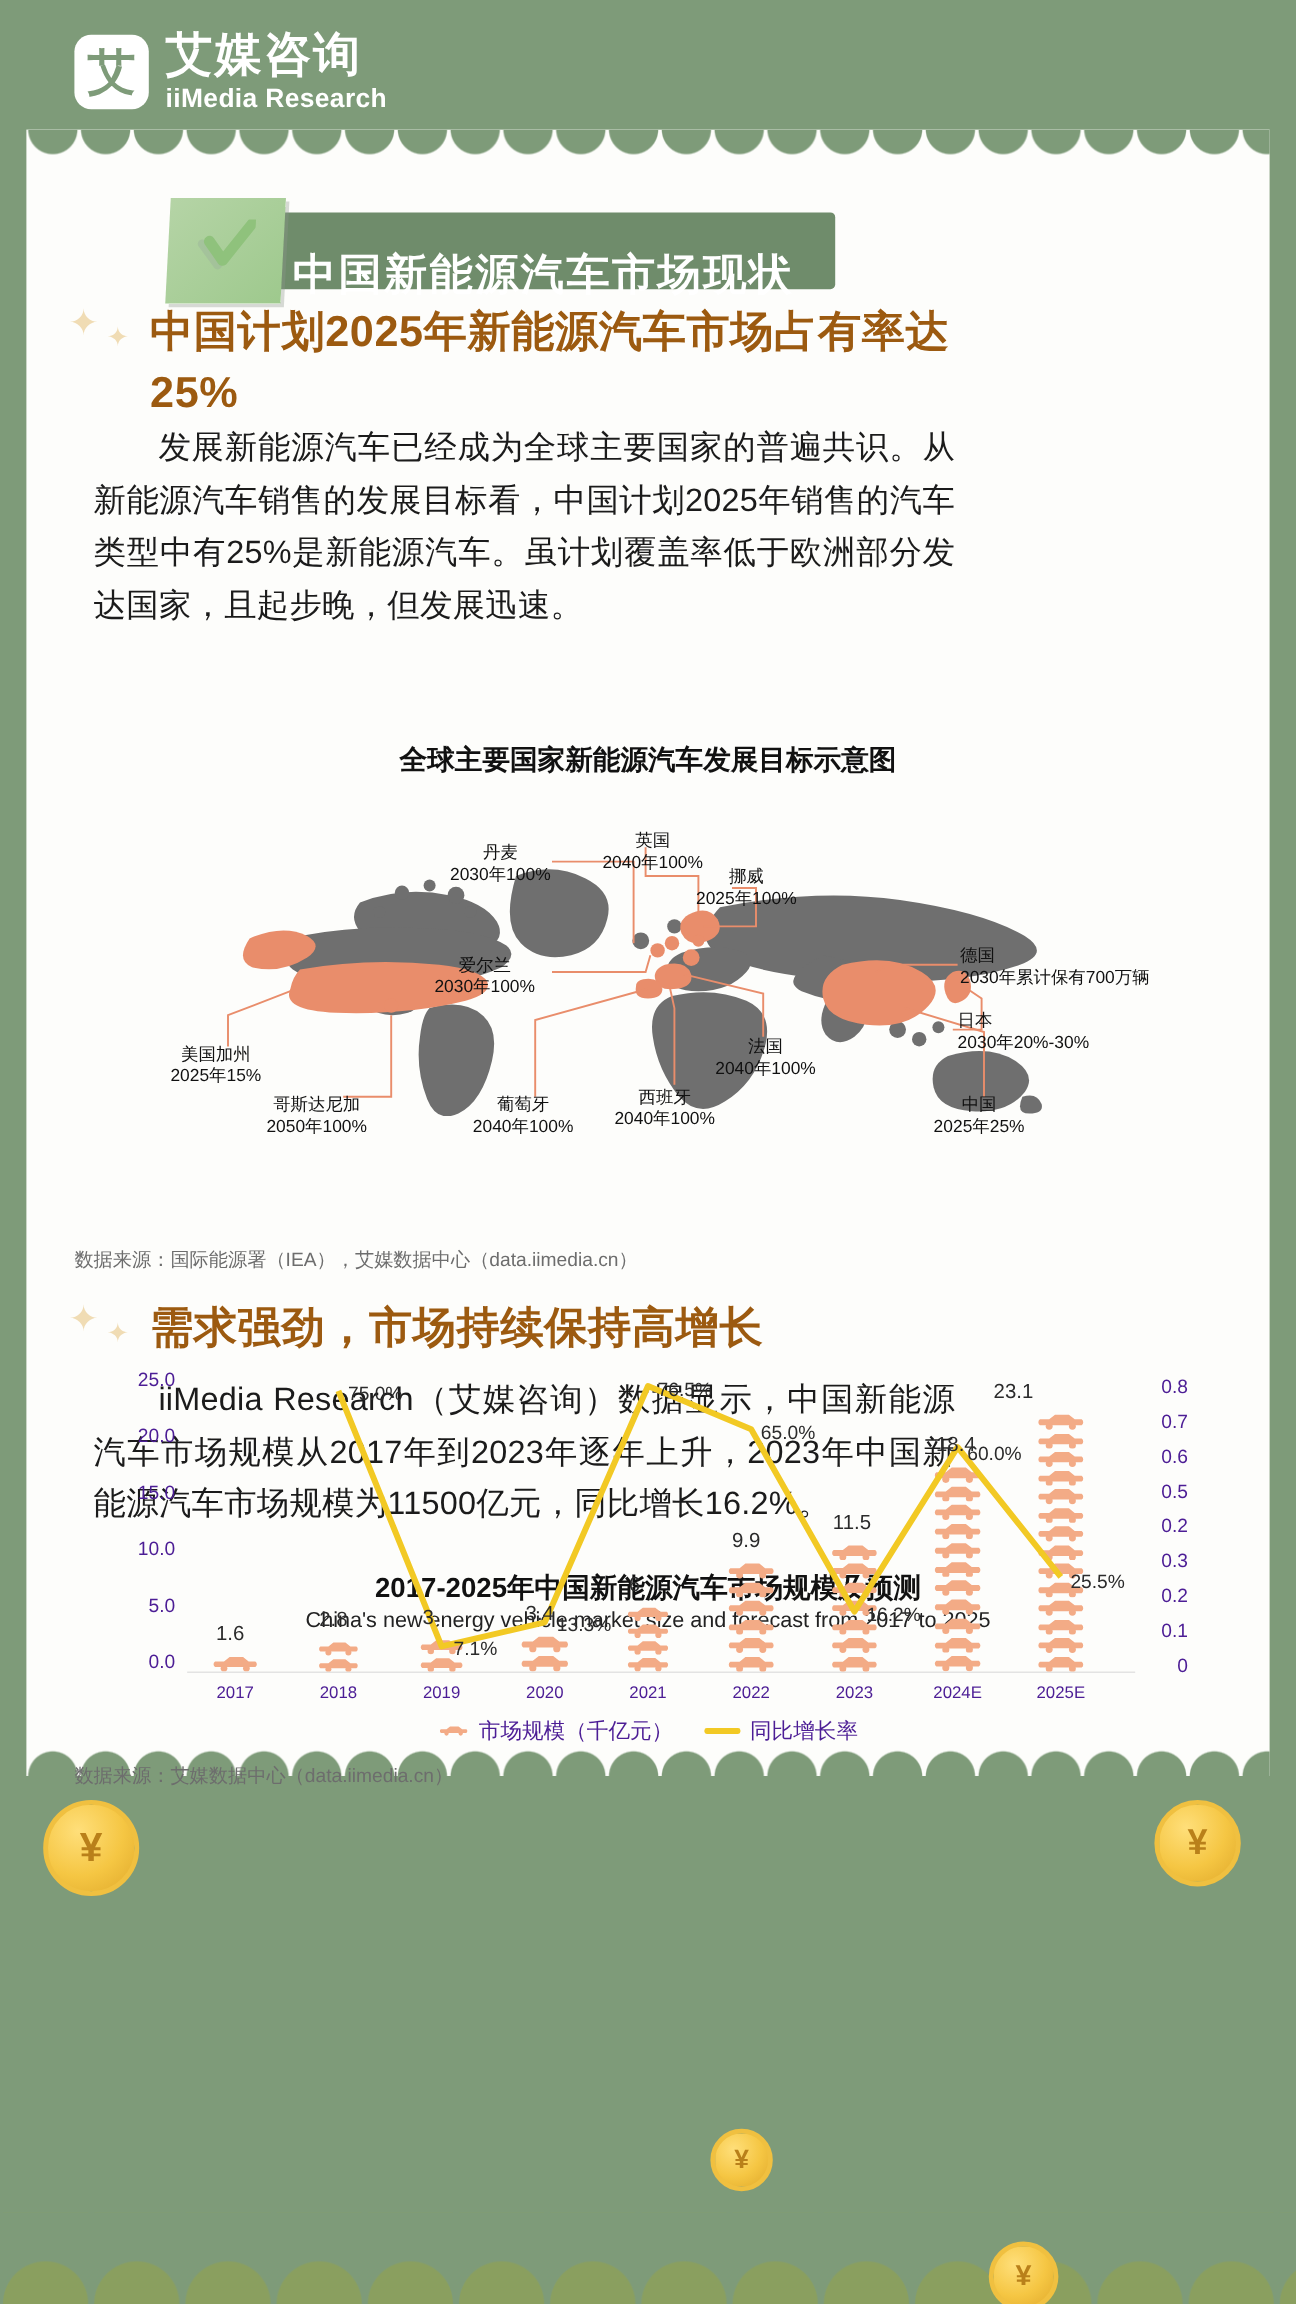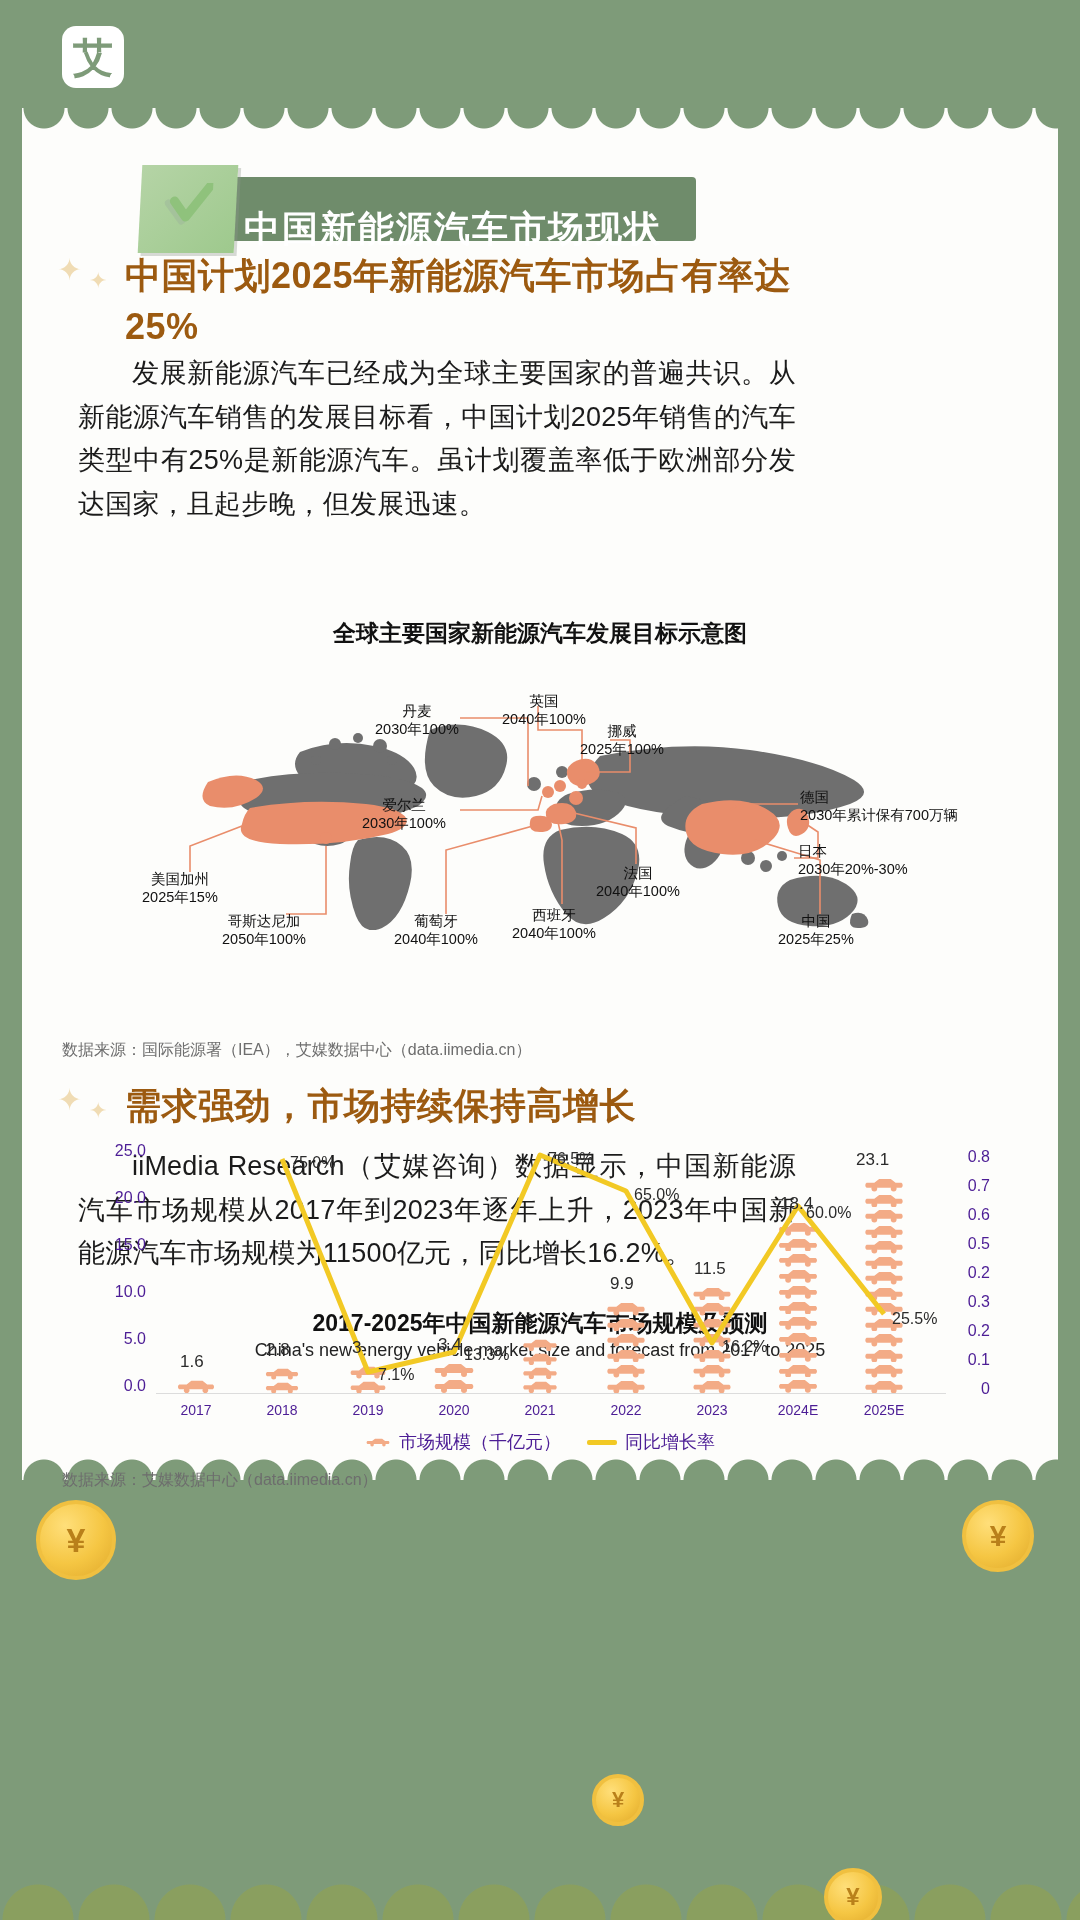--- a/index.html
+++ b/index.html
@@ -137,20 +137,24 @@
   }
 </style>
 </head>
 <body>
 
 <div id="page">
 
   <div class="header">
     <div class="logo-wrap">
       <div class="logo-mark">艾</div>
+      <div class="logo-text">
+        <div class="logo-cn">艾媒咨询</div>
+        <div class="logo-en">iiMedia Research</div>
+      </div>
     </div>
   </div>
 
   <div class="card">
     <div class="scallop-top"></div>
     <div class="scallop-bottom"></div>
   </div>
 
   <div class="banner-row">
     <div class="banner-icon">
@@ -575,21 +579,21 @@
       </svg>
 
       <div class="bar-val" style="left:24px;  bottom:22px;">1.6</div>
       <div class="bar-val" style="left:110px; bottom:34px;">2.8</div>
       <div class="bar-val" style="left:196px; bottom:36px;">3</div>
       <div class="bar-val" style="left:282px; bottom:39px;">3.4</div>
       <div class="bar-val" style="left:368px; bottom:63px;">6</div>
       <div class="bar-val" style="left:454px; bottom:100px;">9.9</div>
       <div class="bar-val" style="left:538px; bottom:115px;">11.5</div>
       <div class="bar-val" style="left:624px; bottom:180px;">18.4</div>
-      <div class="bar-val" style="left:700px; bottom:224px;">23.1</div>
+      <div class="bar-val" style="left:672px; bottom:224px;">23.1</div>
 
       <div class="pct-val" style="left:134px; bottom:222px;">75.0%</div>
       <div class="pct-val" style="left:222px; bottom:10px;">7.1%</div>
       <div class="pct-val" style="left:308px; bottom:30px;">13.3%</div>
       <div class="pct-val" style="left:392px; bottom:226px;">76.5%</div>
       <div class="pct-val" style="left:478px; bottom:190px;">65.0%</div>
       <div class="pct-val" style="left:566px; bottom:38px;">16.2%</div>
       <div class="pct-val" style="left:650px; bottom:172px;">60.0%</div>
       <div class="pct-val" style="left:736px; bottom:66px;">25.5%</div>
     </div>

